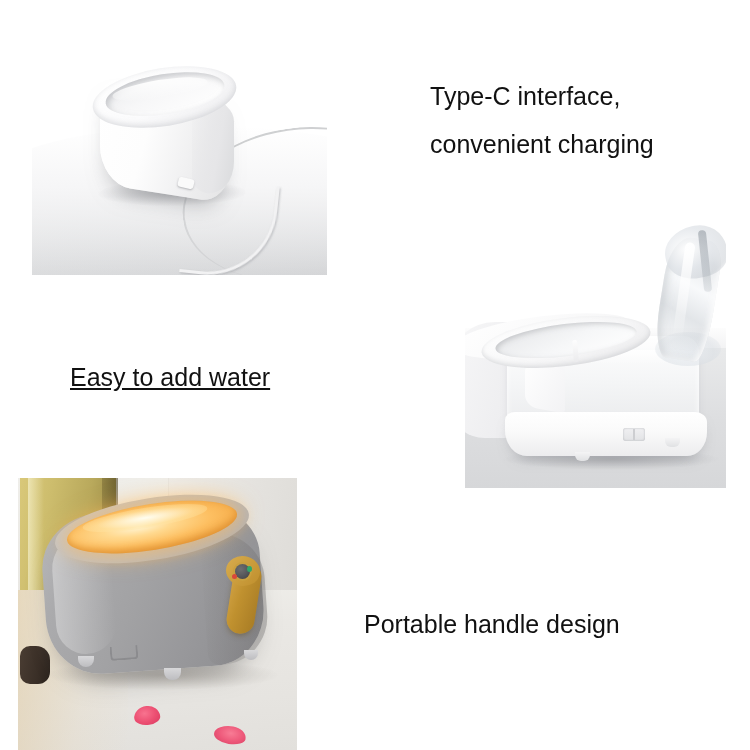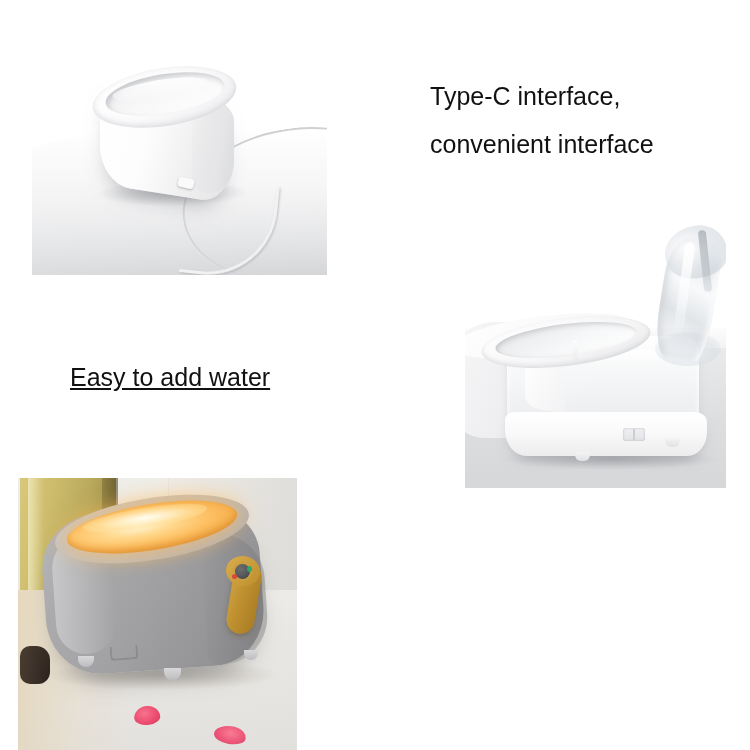--- a/index.html
+++ b/index.html
@@ -657,21 +657,21 @@
     <div class="pc-body-shadowside"></div>
     <div class="pc-top"></div>
     <div class="pc-top-inner"></div>
     <div class="pc-top-gloss"></div>
     <div class="pc-cable"></div>
     <div class="pc-plug"></div>
   </div>
 
   <div class="caption caption-typec">
     <div>Type-C interface,</div>
-    <div>convenient interface</div>
+    <div>convenient charging</div>
   </div>
 
   <div class="caption caption-water">Easy to add water</div>
 
   <div class="photo-water">
     <div class="pw-table-far"></div>
     <div class="pw-table"></div>
     <div class="pw-shadow"></div>
     <div class="pw-backshell"></div>
     <div class="pw-backshell-top"></div>
@@ -715,14 +715,15 @@
     <div class="ph-button-g"></div>
     <div class="ph-button-r"></div>
     <div class="ph-slot"></div>
     <div class="ph-foot-a"></div>
     <div class="ph-foot-b"></div>
     <div class="ph-foot-c"></div>
     <div class="ph-petal-a"></div>
     <div class="ph-petal-b"></div>
   </div>
 
+  <div class="caption caption-handle">Portable handle design</div>
 
 </div>
 
 </body></html>

